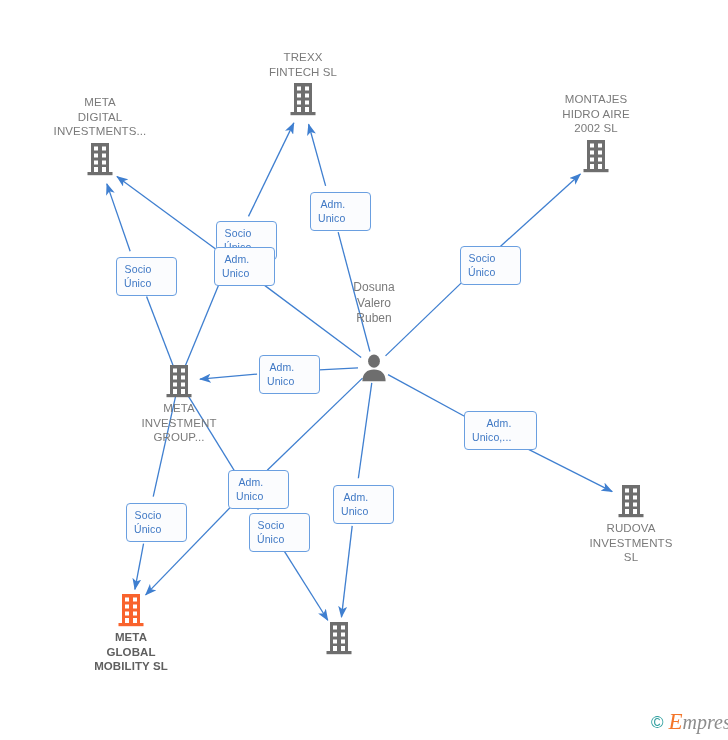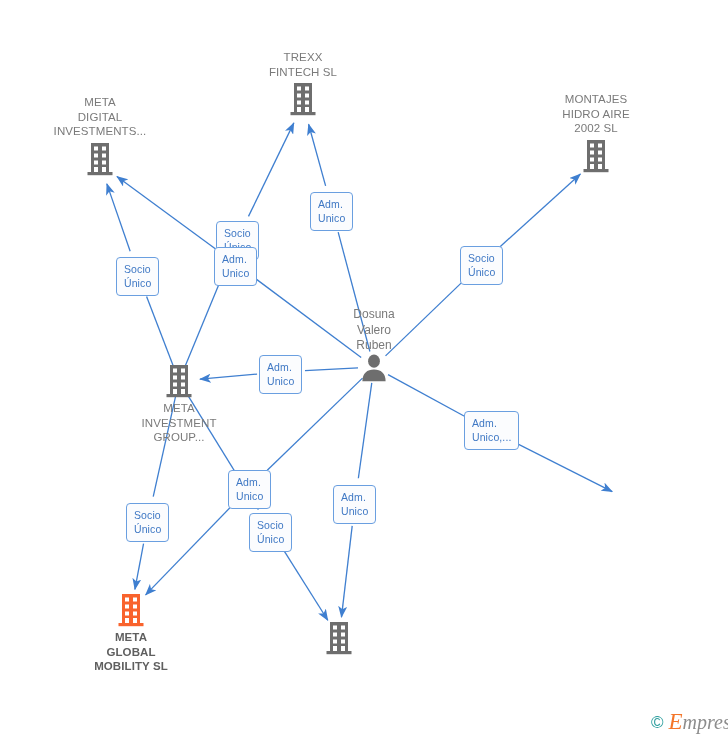--- a/index.html
+++ b/index.html
@@ -62,22 +62,22 @@
   }
   .edge-label {
     position: absolute;
     box-sizing: border-box;
     background: #fbfcfe;
     border: 1px solid #6a9fe0;
     border-radius: 4px;
     color: #3f78c4;
     font-size: 10.5px;
     line-height: 14px;
-    padding: 4px 7px 5px 7px;
-    text-align: left;
+    padding: 4px 25px 5px 7px;
+    text-align: right;
     white-space: pre-line;
     letter-spacing: 0.1px;
   }
   .watermark {
     position: absolute;
     display: flex;
     align-items: center;
     gap: 5px;
     font-size: 19px;
     line-height: 19px;
@@ -223,20 +223,43 @@
           <rect x="8" y="25" width="4" height="5"></rect>
           <rect x="16" y="25" width="4" height="5"></rect>
         </g>
       </svg>
     </span>
     <span class="node-label">META
 INVESTMENT
 GROUP...</span>
   </div>
 
+  <div class="node label-below" id="node-rudova" style="left:631px; top:484px;">
+    <span class="glyph">
+      <svg width="28" height="34" viewBox="0 0 28 34">
+        <g fill="#6e6e6e">
+          <rect x="5" y="1" width="18" height="29"></rect>
+          <rect x="1.5" y="30" width="25" height="3.2"></rect>
+        </g>
+        <g fill="#ffffff">
+          <rect x="8" y="4.5" width="4" height="4"></rect>
+          <rect x="16" y="4.5" width="4" height="4"></rect>
+          <rect x="8" y="11.5" width="4" height="4"></rect>
+          <rect x="16" y="11.5" width="4" height="4"></rect>
+          <rect x="8" y="18.5" width="4" height="4"></rect>
+          <rect x="16" y="18.5" width="4" height="4"></rect>
+          <rect x="8" y="25" width="4" height="5"></rect>
+          <rect x="16" y="25" width="4" height="5"></rect>
+        </g>
+      </svg>
+    </span>
+    <span class="node-label">RUDOVA
+INVESTMENTS
+SL</span>
+  </div>
 
   <div class="node label-below company-highlight" id="node-meta_global" style="left:131px; top:593px;">
     <span class="glyph">
       <svg width="28" height="34" viewBox="0 0 28 34">
         <g fill="#f9632d">
           <rect x="5" y="1" width="18" height="29"></rect>
           <rect x="1.5" y="30" width="25" height="3.2"></rect>
         </g>
         <g fill="#ffffff">
           <rect x="8" y="4.5" width="4" height="4"></rect>
@@ -269,21 +292,21 @@
           <rect x="16" y="11.5" width="4" height="4"></rect>
           <rect x="8" y="18.5" width="4" height="4"></rect>
           <rect x="16" y="18.5" width="4" height="4"></rect>
           <rect x="8" y="25" width="4" height="5"></rect>
           <rect x="16" y="25" width="4" height="5"></rect>
         </g>
       </svg>
     </span>
   </div>
 
-  <div class="person-name" id="person-name-label" style="left:374px; top:307px;text-align:center;">Dosuna
+  <div class="person-name" id="person-name-label" style="left:374px; top:280px;text-align:center;">Dosuna
 Valero
 Ruben</div>
 
   <div class="node" id="node-person" style="left:374px; top:353px;">
     <span class="glyph">
       <svg width="30" height="30" viewBox="0 0 30 30">
         <g fill="#6e6e6e">
           <ellipse cx="15" cy="8.2" rx="5.9" ry="6.6"></ellipse>
           <path d="M3.4,28.2 C3.4,20.2 8.2,16.4 15,16.4 C21.8,16.4 26.6,20.2 26.6,28.2 Z"></path>
         </g>

